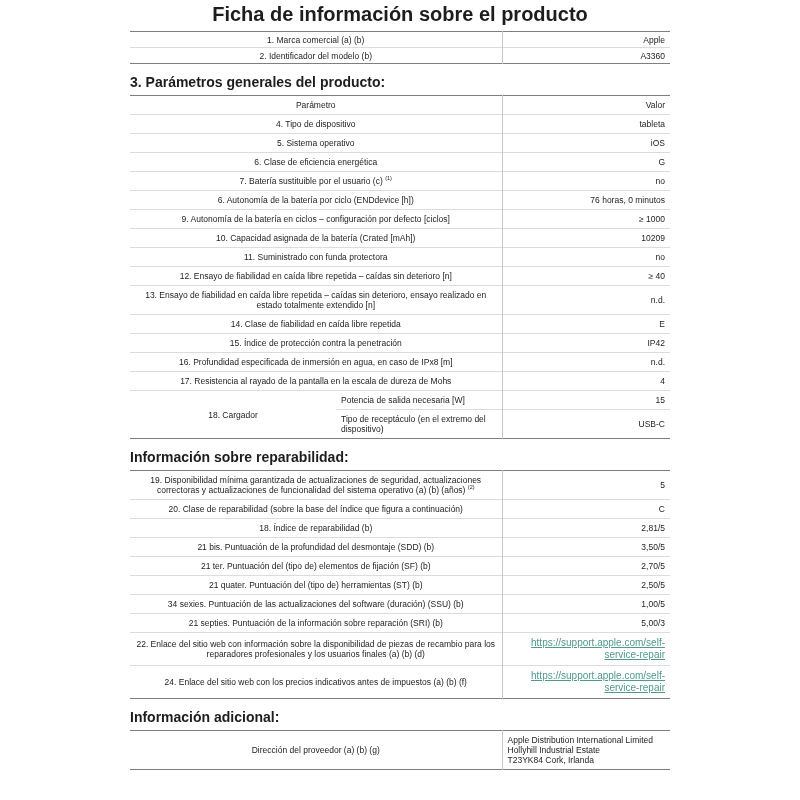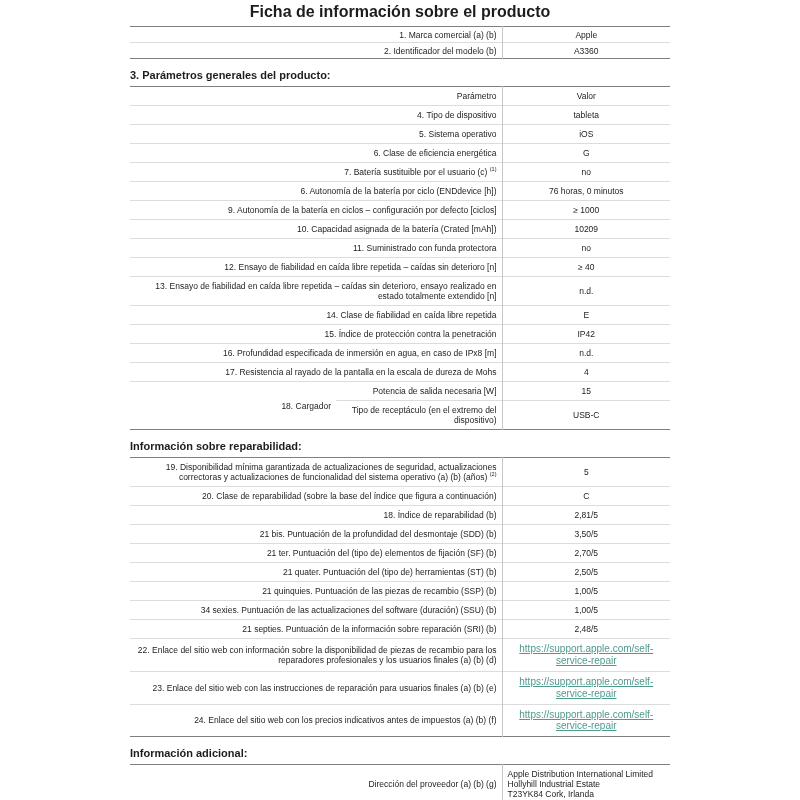--- a/index.html
+++ b/index.html
@@ -4,42 +4,42 @@
 <style>
   html,body { margin:0; padding:0; }
   body {
     width:800px; height:800px; overflow:hidden; background:#ffffff;
     font-family:"Liberation Sans", sans-serif; color:#1d1d1f;
     -webkit-text-size-adjust:none;
   }
   .page { width:540px; margin:0 auto; padding-top:3px; }
 
   .doc-title {
-    font-size:16px; font-weight:bold; text-align:center;
+    font-size:20px; font-weight:bold; text-align:center;
     margin:0 0 5px 0; letter-spacing:0;
   }
 
   table { border-collapse:collapse; table-layout:fixed; width:100%; }
   .sheet-table { border-top:1.5px solid #7f7f7f; border-bottom:1.5px solid #7f7f7f; }
   .sheet-table td {
     font-size:8.5px; line-height:1.18; color:#1d1d1f;
     padding:4px 5px; border-top:1px solid #dcdcdc; vertical-align:middle;
     overflow:hidden;
   }
   .sheet-table tr:first-child > td { border-top:none; }
   .id-table td { padding:2.5px 5px; }
-  .val { border-left:1px solid #c6c6c6; text-align:center; }
-  .lbl { text-align:right; }
-  .mid { text-align:right; }
+  .val { border-left:1px solid #c6c6c6; text-align:right; }
+  .lbl { text-align:center; }
+  .mid { text-align:left; }
   .addr { text-align:left; line-height:1.4; }
   .addr div { white-space:nowrap; }
   sup { font-size:5.5px; line-height:0; }
 
   .section-heading {
-    font-size:11px; font-weight:bold; margin:10px 0 5px 0;
+    font-size:14px; font-weight:bold; margin:10px 0 5px 0;
   }
 
   a.sheet-link { text-decoration:underline; font-size:10px; }
 </style>
 </head>
 <body>
 
 <div class="page">
 
   <h1 class="doc-title">Ficha de información sobre el producto</h1>
@@ -168,37 +168,29 @@
     </tr>
     <tr>
       <td class="lbl">21 ter. Puntuación del (tipo de) elementos de fijación (SF) (b)</td>
       <td class="val">2,70/5</td>
     </tr>
     <tr>
       <td class="lbl">21 quater. Puntuación del (tipo de) herramientas (ST) (b)</td>
       <td class="val">2,50/5</td>
     </tr>
     <tr>
-      <td class="lbl">21 quinquies. Puntuación de las piezas de recambio (SSP) (b)</td>
-      <td class="val">1,00/5</td>
-    </tr>
-    <tr>
       <td class="lbl">34 sexies. Puntuación de las actualizaciones del software (duración) (SSU) (b)</td>
       <td class="val">1,00/5</td>
     </tr>
     <tr>
       <td class="lbl">21 septies. Puntuación de la información sobre reparación (SRI) (b)</td>
-      <td class="val">2,48/5</td>
+      <td class="val">5,00/3</td>
     </tr>
     <tr>
       <td class="lbl">22. Enlace del sitio web con información sobre la disponibilidad de piezas de recambio para los reparadores profesionales y los usuarios finales (a) (b) (d)</td>
-      <td class="val"><a href="#" class="sheet-link" style="color: rgb(79, 154, 141);">https://support.apple.com/self-service-repair</a></td>
-    </tr>
-    <tr>
-      <td class="lbl">23. Enlace del sitio web con las instrucciones de reparación para usuarios finales (a) (b) (e)</td>
       <td class="val"><a href="#" class="sheet-link" style="color: rgb(79, 154, 141);">https://support.apple.com/self-service-repair</a></td>
     </tr>
     <tr>
       <td class="lbl">24. Enlace del sitio web con los precios indicativos antes de impuestos (a) (b) (f)</td>
       <td class="val"><a href="#" class="sheet-link" style="color: rgb(79, 154, 141);">https://support.apple.com/self-service-repair</a></td>
     </tr>
   </tbody>
     </table>
 
   <div class="section-heading">Información adicional:</div>

